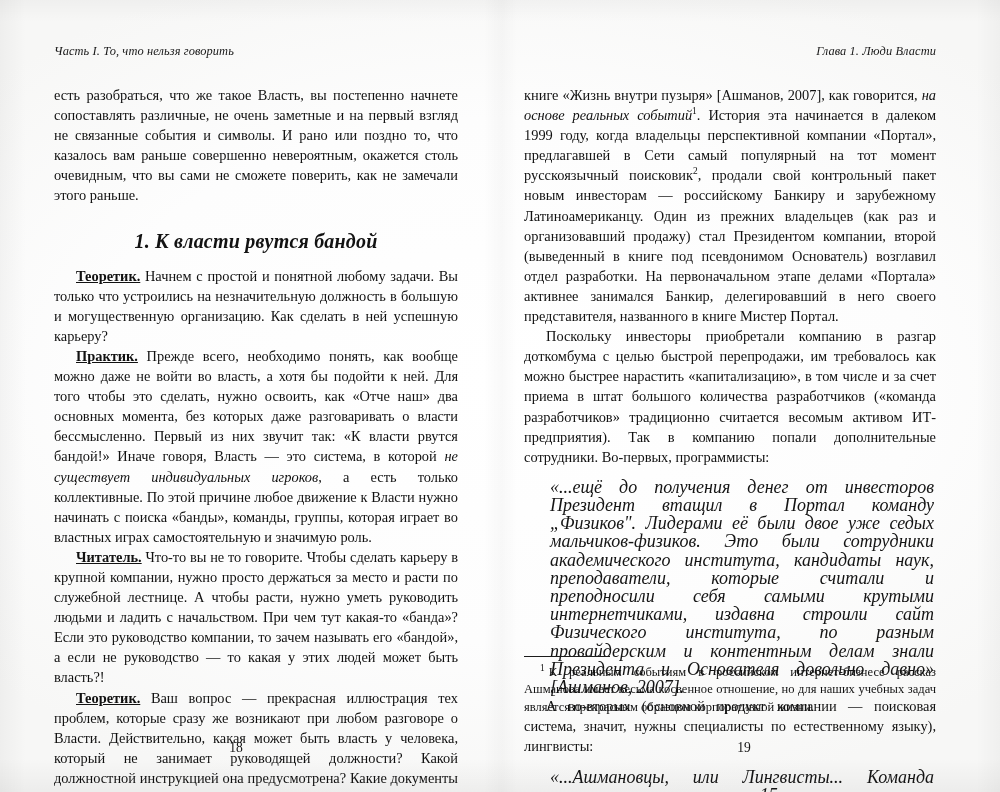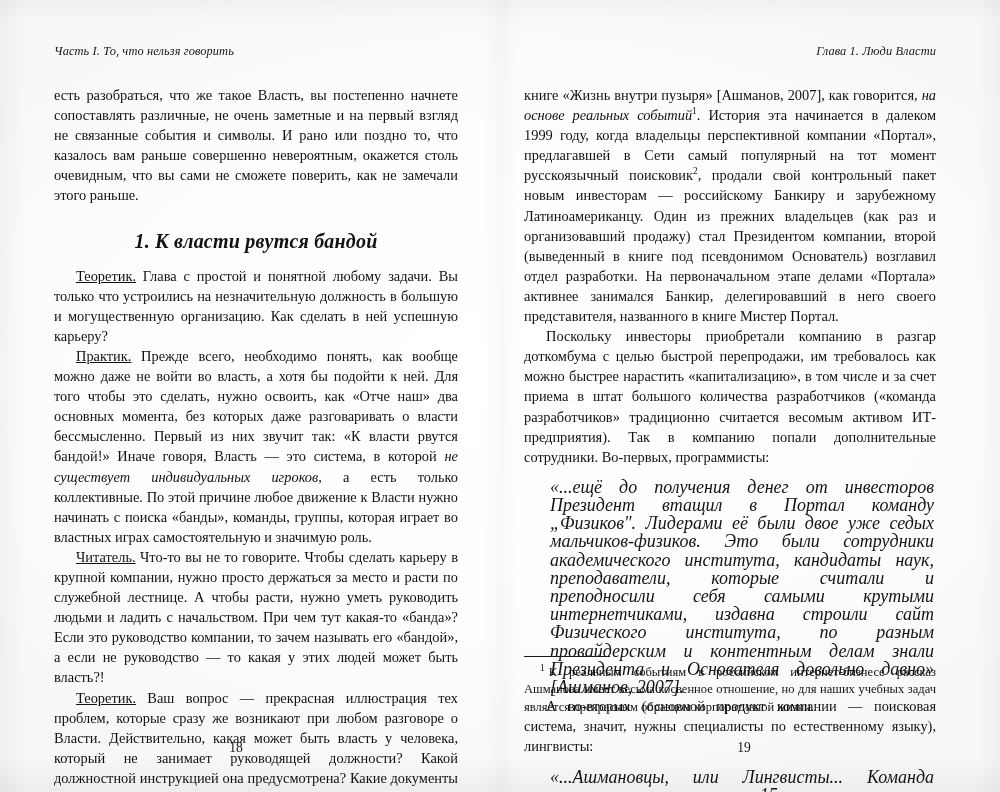--- a/index.html
+++ b/index.html
@@ -67,21 +67,21 @@
 
   .sect-title{
     margin:24px 0 13px 0;
     text-align:center;
     font-weight:bold;
     font-style:italic;
     font-size:20px;
     letter-spacing:.2px;
   }
 
-  .speaker{font-weight:normal;text-decoration:underline;}
+  .speaker{font-weight:bold;text-decoration:underline;}
   b.em{font-weight:normal;}
   i.em{font-style:italic;}
   sup{font-size:9.4px;vertical-align:super;line-height:0;}
 
   blockquote.quote{
     margin:11px 0 0 0;
     padding:0 2px 0 26px;
     font-style:italic;
     font-size:18px;
     line-height:18.2px;
@@ -125,21 +125,21 @@
 
   <div class="page page-left">
     <div class="content">
 
       <div class="runhead">Часть I. То, что нельзя говорить</div>
 
       <p class="body noind"><span>есть </span><b class="em">разобраться</b><span>, что же такое Власть, вы постепенно начнете сопоставлять различные, не очень заметные и на первый взгляд не связанные события и символы. И рано или поздно то, что казалось вам раньше совершенно невероятным, окажется столь очевидным, что вы сами не сможете поверить, как не замечали этого раньше.</span></p>
 
       <h2 class="sect-title">1. К власти рвутся бандой</h2>
 
-      <p class="body ind"><span class="speaker">Теоретик.</span><span> Глава с простой и понятной любому задачи. Вы только что устроились на незначительную должность в большую и могущественную организацию. Как сделать в ней успешную карьеру?</span></p>
+      <p class="body ind"><span class="speaker">Теоретик.</span><span> Начнем с простой и понятной любому задачи. Вы только что устроились на незначительную должность в большую и могущественную организацию. Как сделать в ней успешную карьеру?</span></p>
 
       <p class="body ind"><span class="speaker">Практик.</span><span> Прежде всего, необходимо понять, как вообще можно даже не войти во власть, а хотя бы подойти к ней. Для того чтобы это сделать, нужно освоить, как «Отче наш» два основных момента, без которых даже разговаривать о власти бессмысленно. Первый из них звучит так: </span><b class="em">«К власти рвутся бандой!»</b><span> Иначе говоря, Власть — это система, в которой </span><i class="em">не существует индивидуальных игроков</i><span>, а есть только коллективные. По этой причине любое движение к Власти нужно начинать с поиска «банды», команды, группы, которая играет во властных играх самостоятельную и значимую роль.</span></p>
 
       <p class="body ind"><span class="speaker">Читатель.</span><span> Что-то вы не то говорите. Чтобы сделать карьеру в крупной компании, нужно просто держаться за место и расти по служебной лестнице. А чтобы расти, нужно уметь руководить людьми и ладить с начальством. При чем тут какая-то «банда»? Если это руководство компании, то зачем называть его «бандой», а если не руководство — то какая у этих людей может быть власть?!</span></p>
 
       <p class="body ind"><span class="speaker">Теоретик.</span><span> Ваш вопрос — прекрасная иллюстрация тех проблем, которые сразу же возникают при любом разговоре о Власти. Действительно, какая может быть власть у человека, который не занимает руководящей должности? Какой должностной инструкцией она предусмотрена? Какие документы скреплены его подписью?</span></p>
 
     </div>
     <div class="folio">18</div>
   </div>

